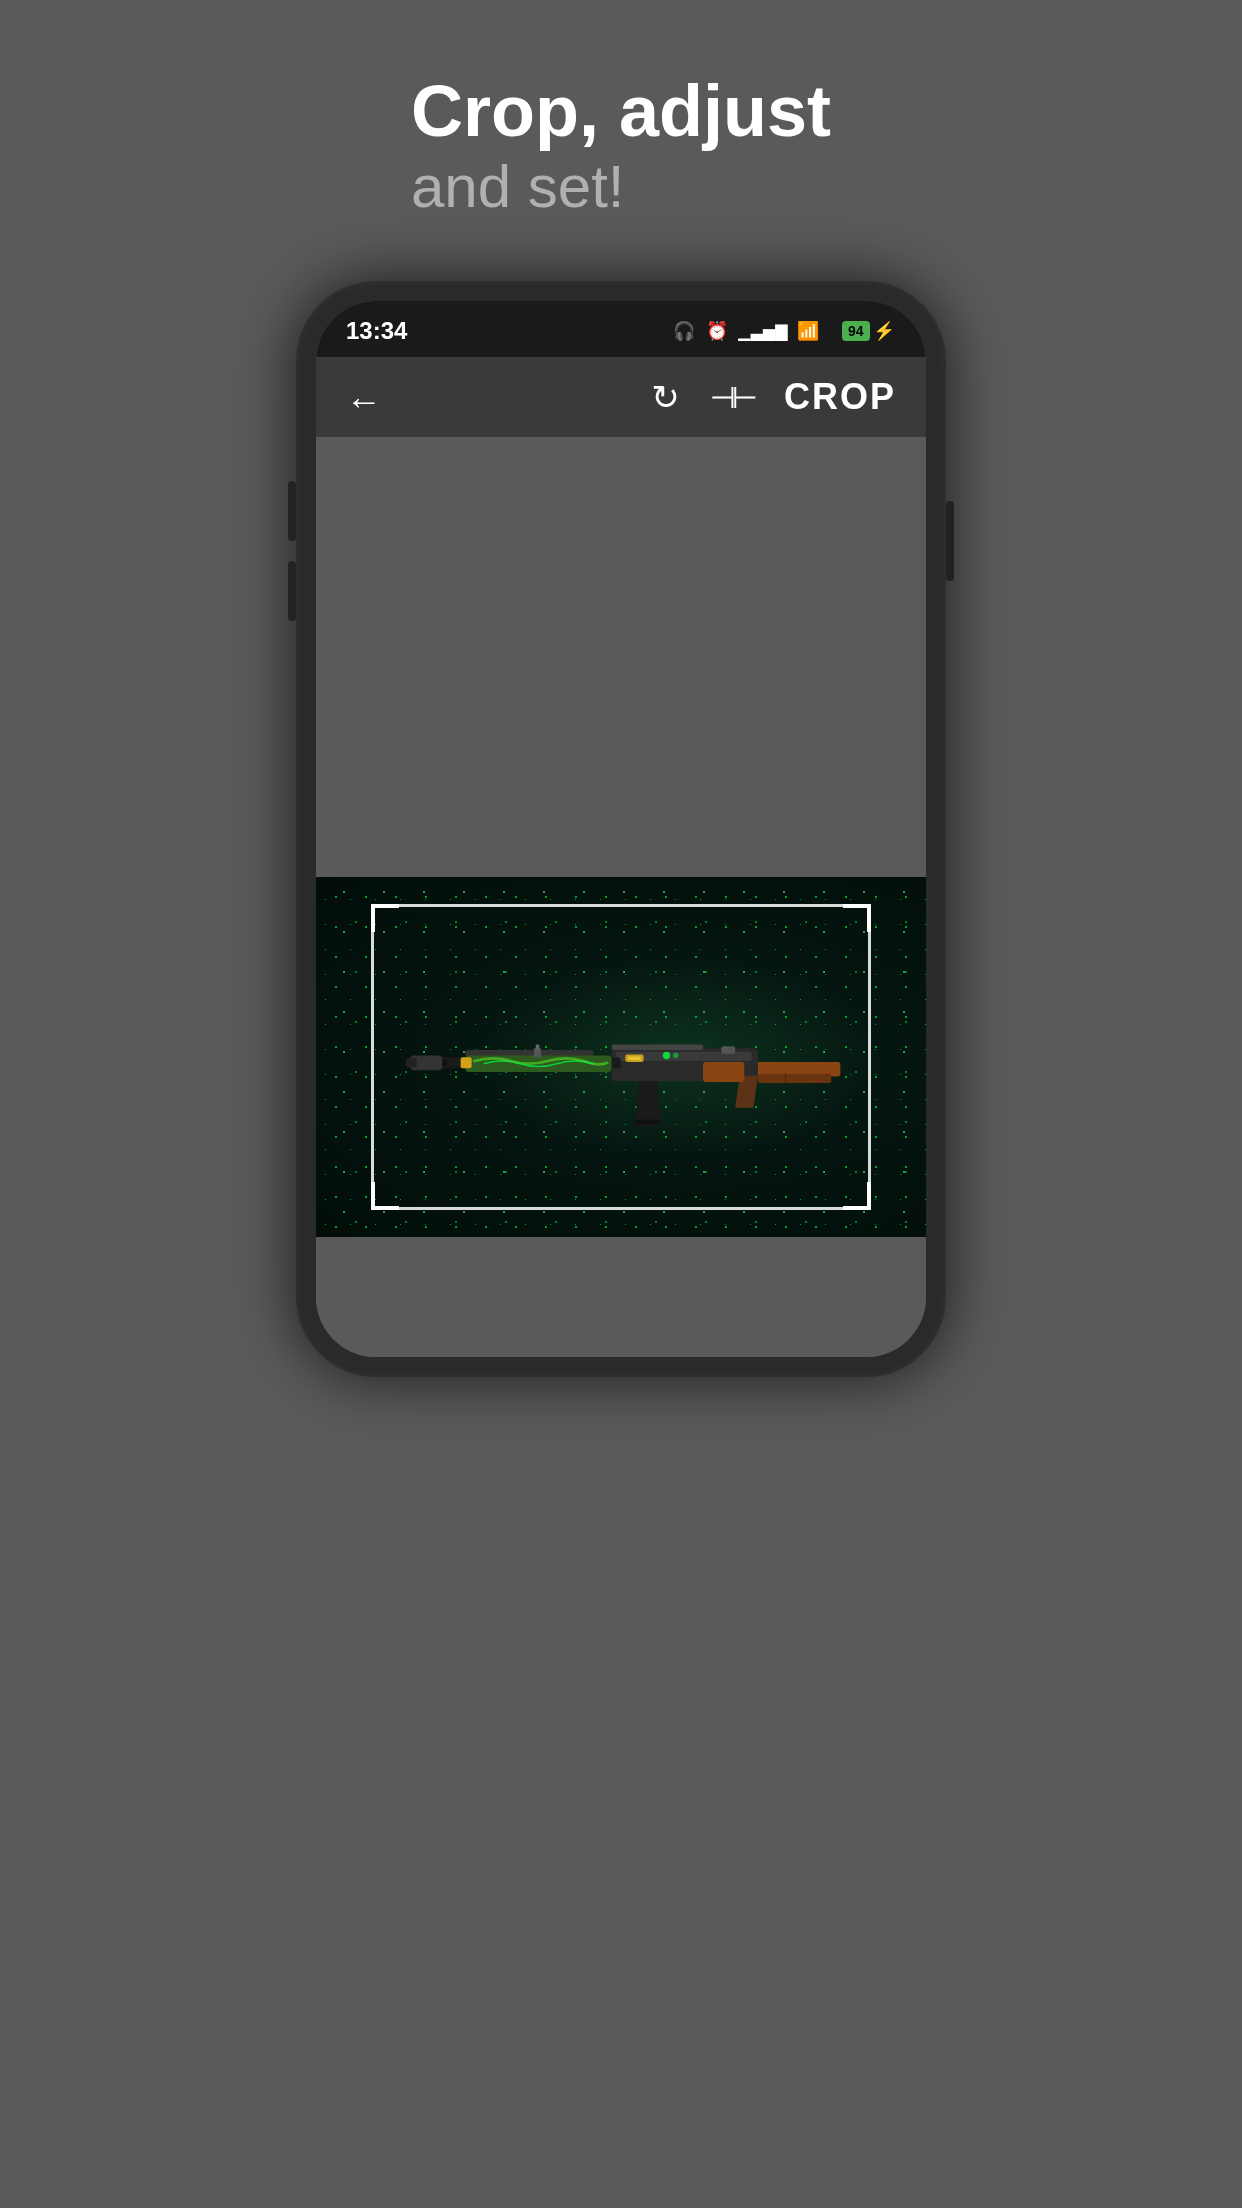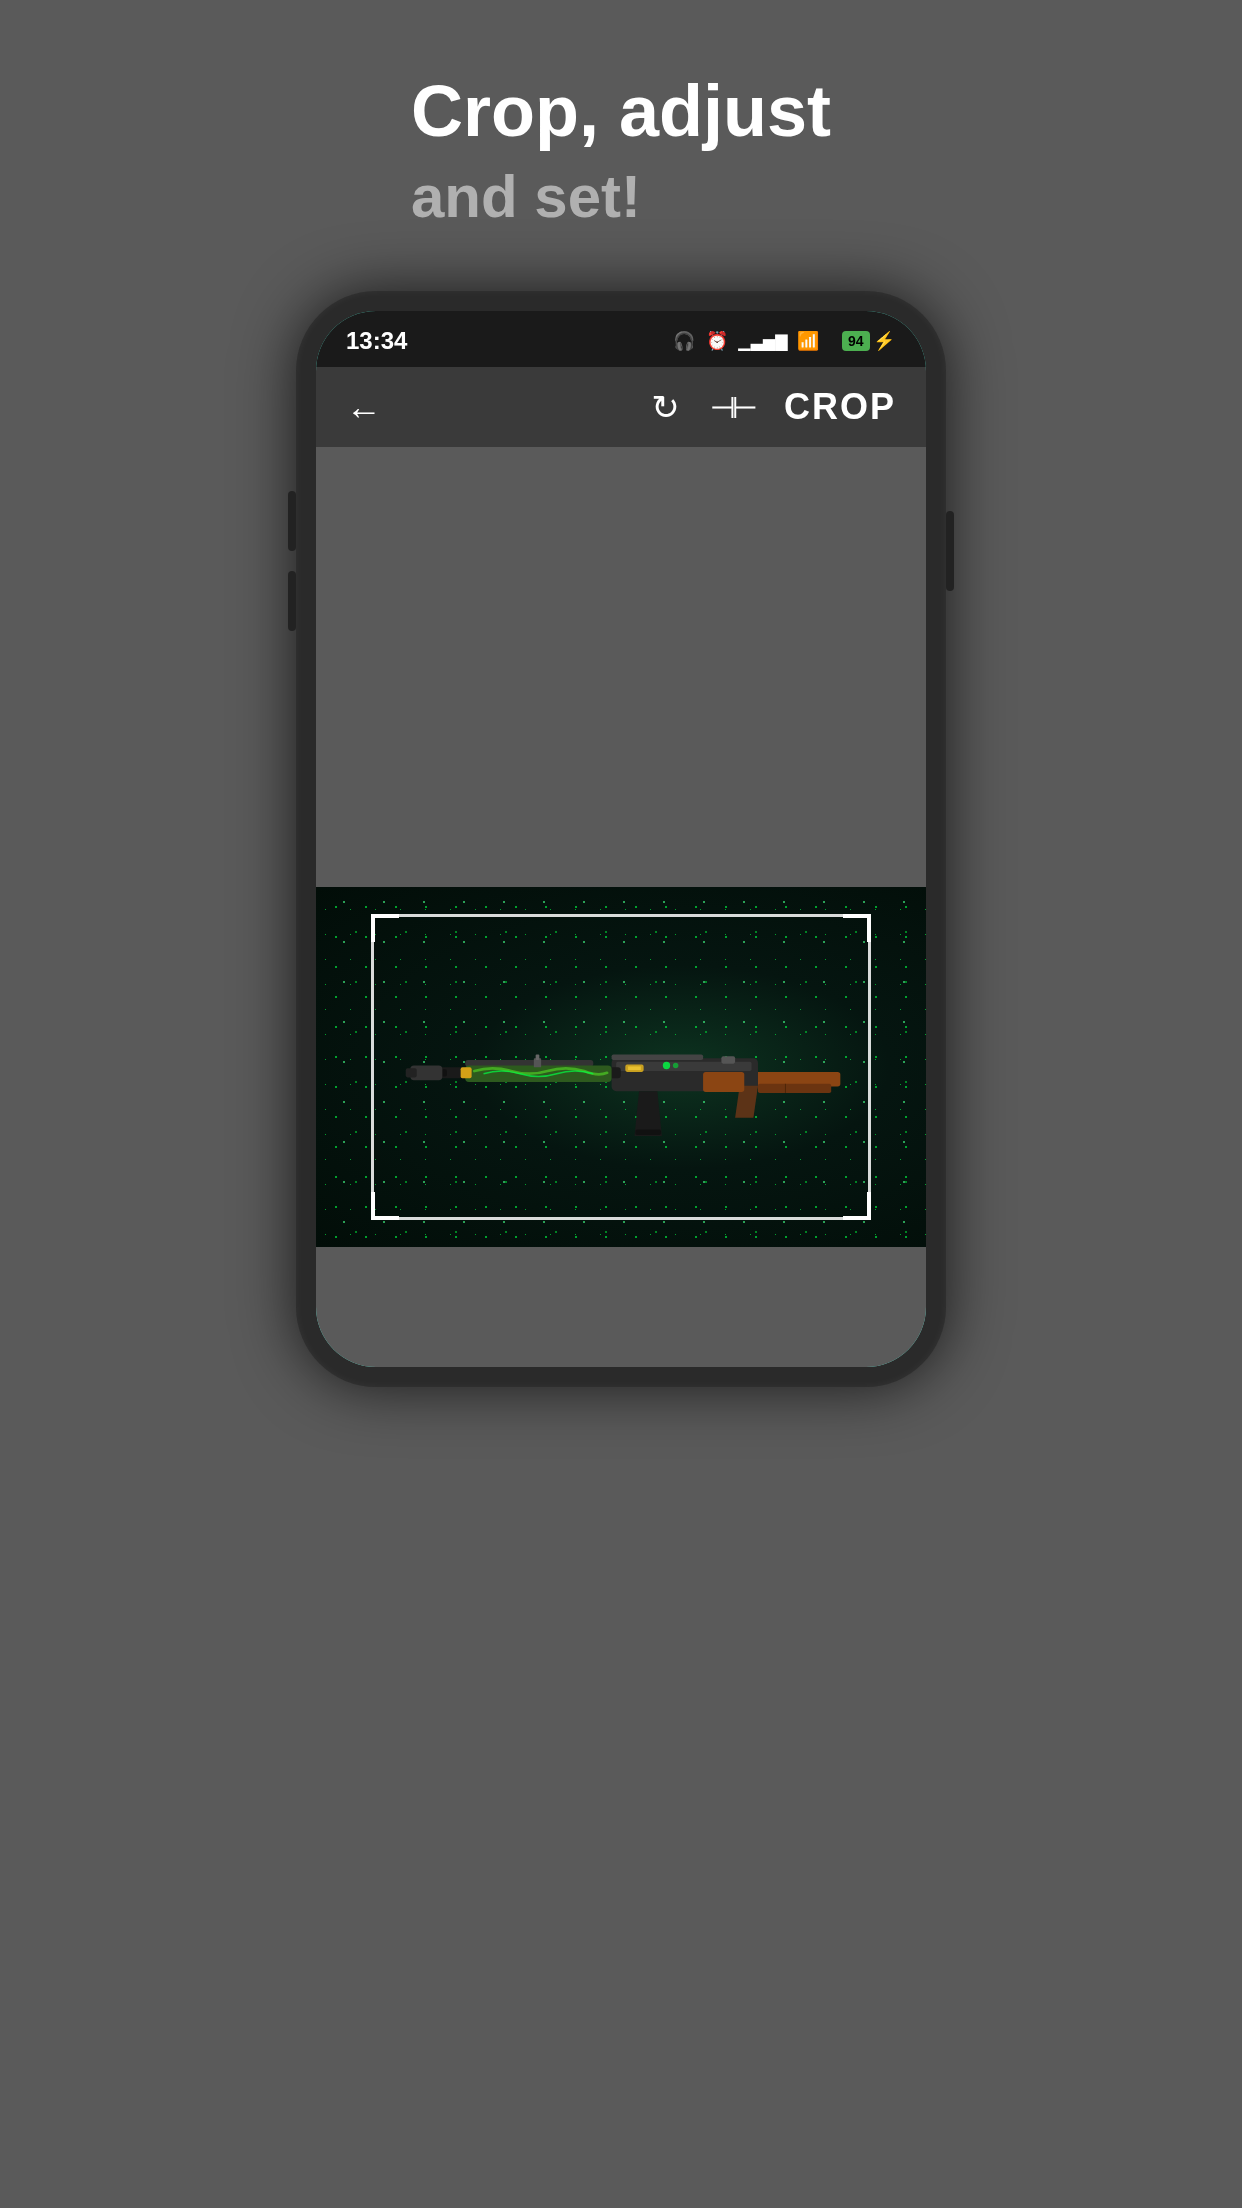--- a/index.html
+++ b/index.html
@@ -25,24 +25,23 @@
 
     .page-title {
       font-size: 72px;
       font-weight: 900;
       color: #ffffff;
       text-align: center;
     }
 
     .page-subtitle {
       font-size: 60px;
-      font-weight: 700;
+      font-weight: 400;
       color: #b0b0b0;
       text-align: center;
-      margin-top: 10px;
     }
 
     .phone-wrapper {
       display: flex;
       justify-content: center;
       align-items: flex-start;
     }
 
     .phone-outer {
       width: 650px;
@@ -74,21 +73,21 @@
     }
 
     .phone-side-button.right-power {
       right: -8px;
       top: 220px;
       width: 8px;
       height: 80px;
     }
 
     .phone-screen {
-      background: #5eead4;
+      background: #4d7c0f;
       border-radius: 60px;
       overflow: hidden;
       width: 100%;
     }
 
     
     .status-bar {
       background: #1a1a1a;
       display: flex;
       justify-content: space-between;

